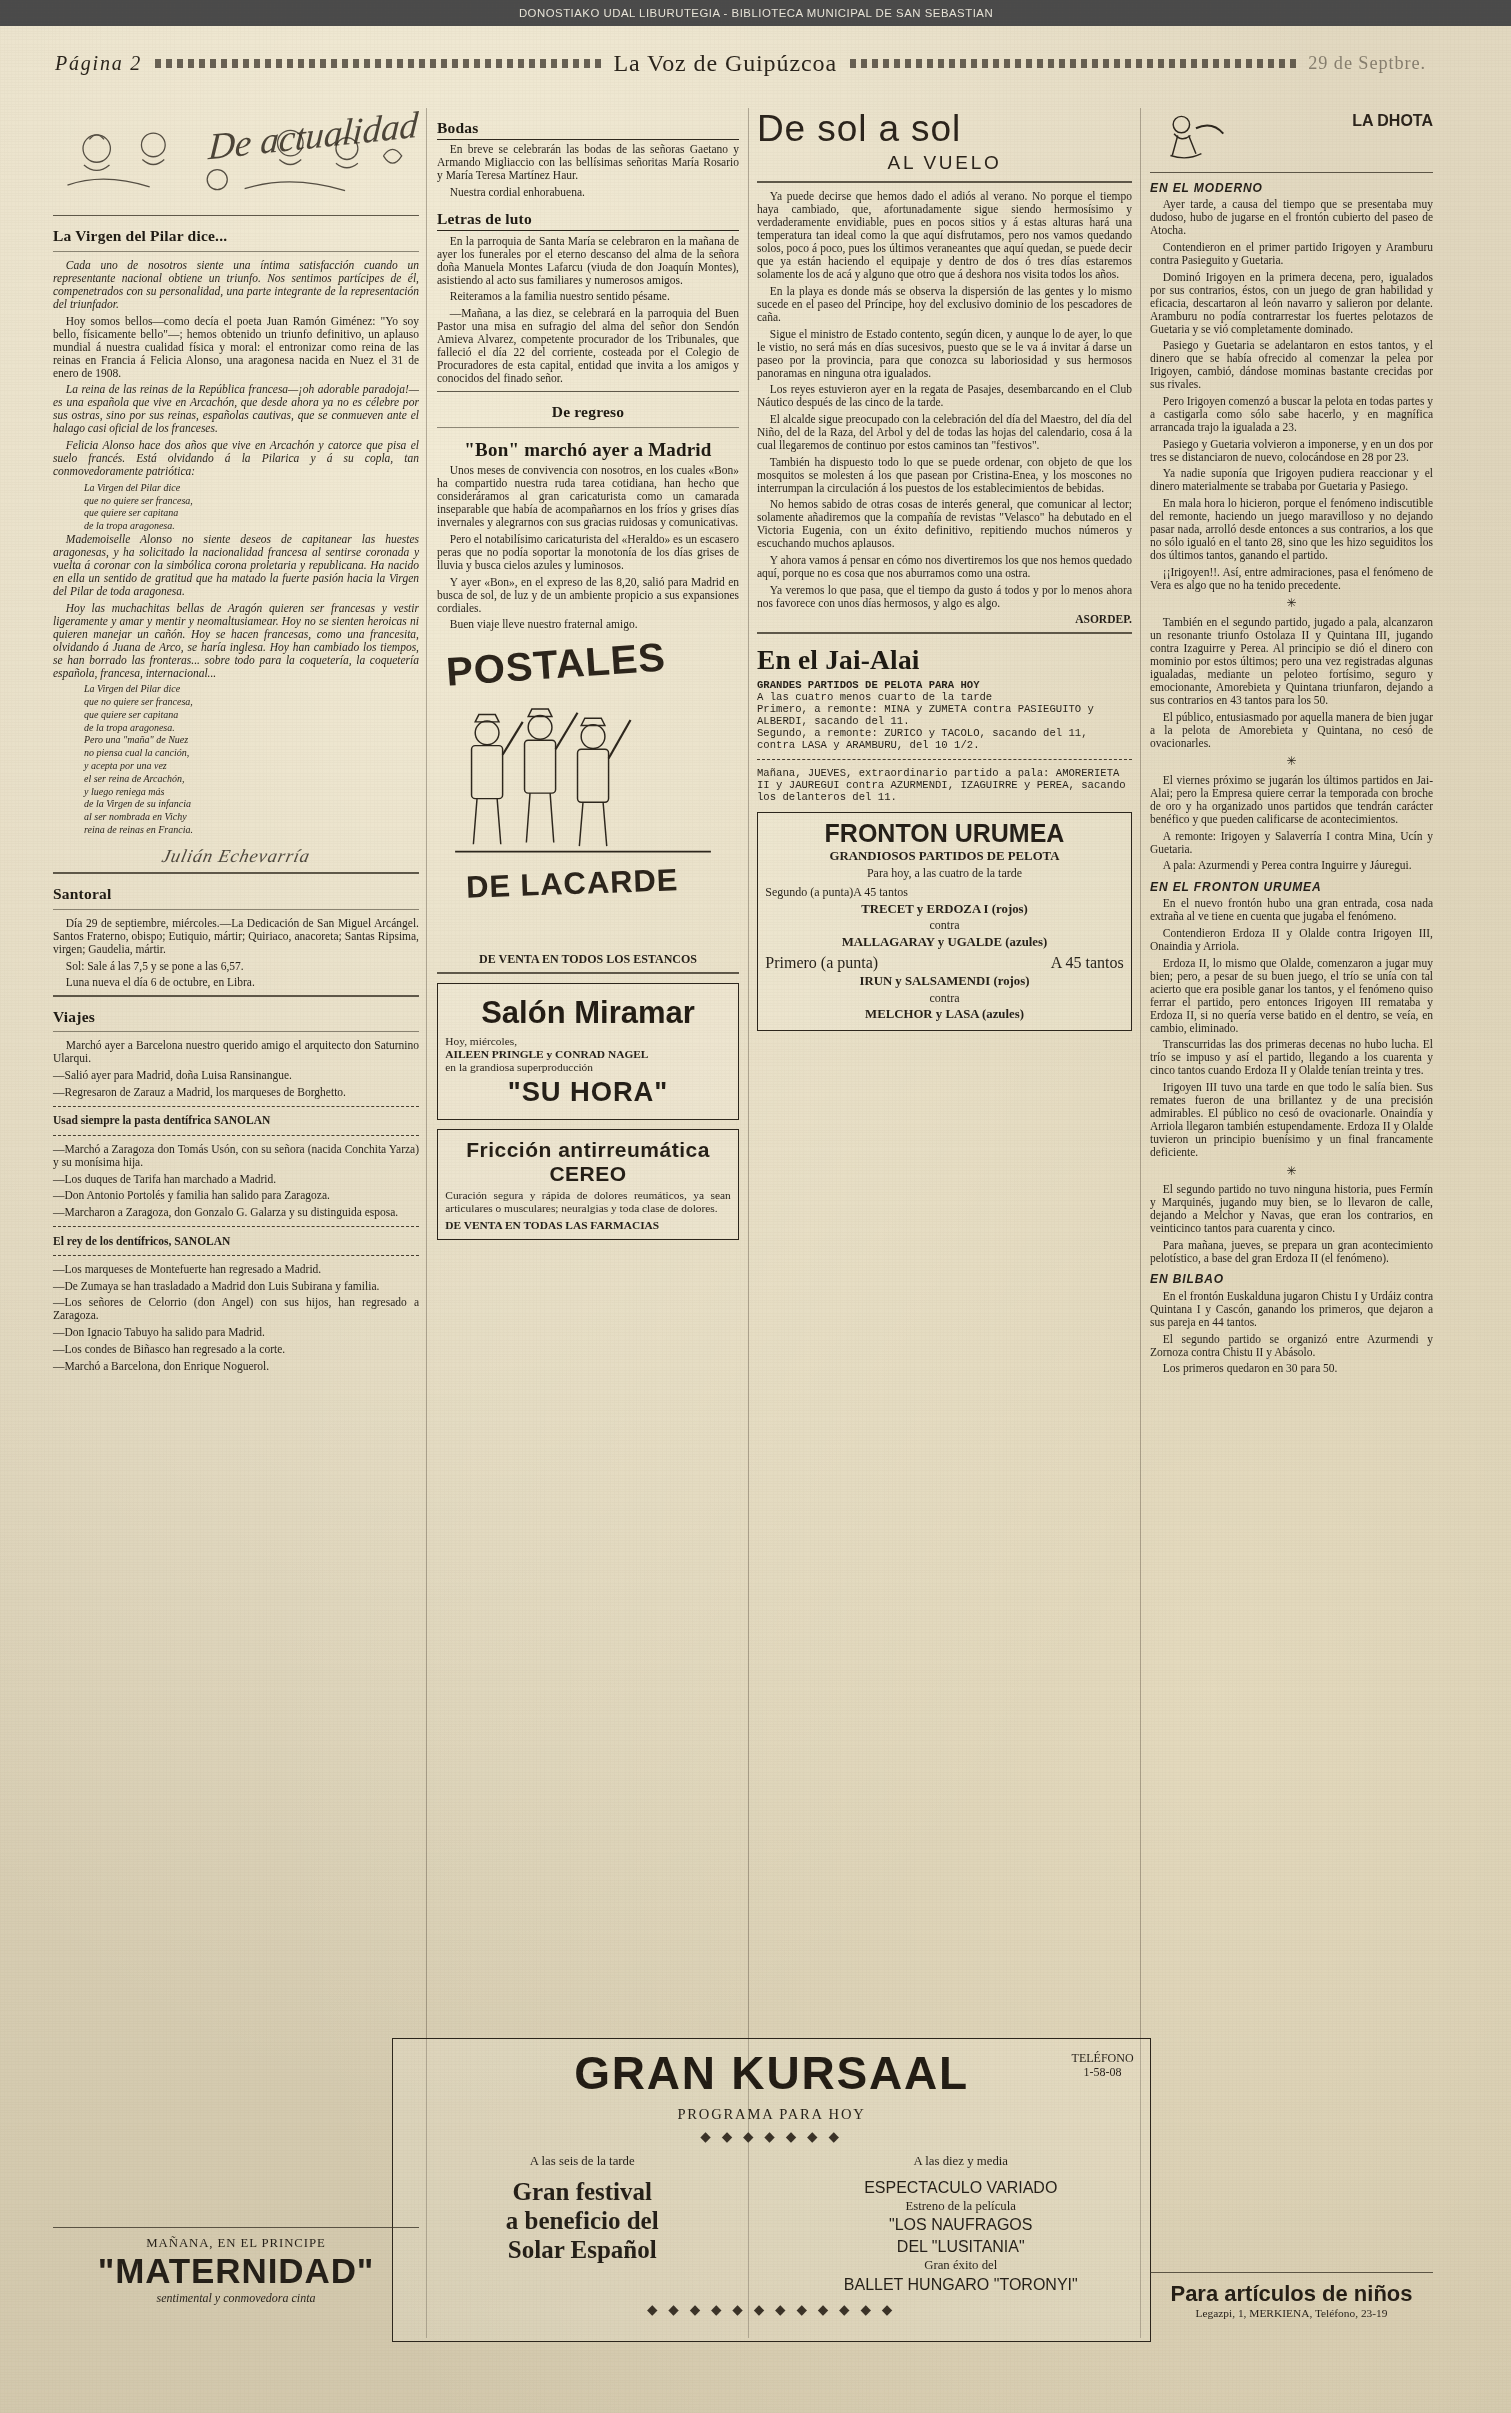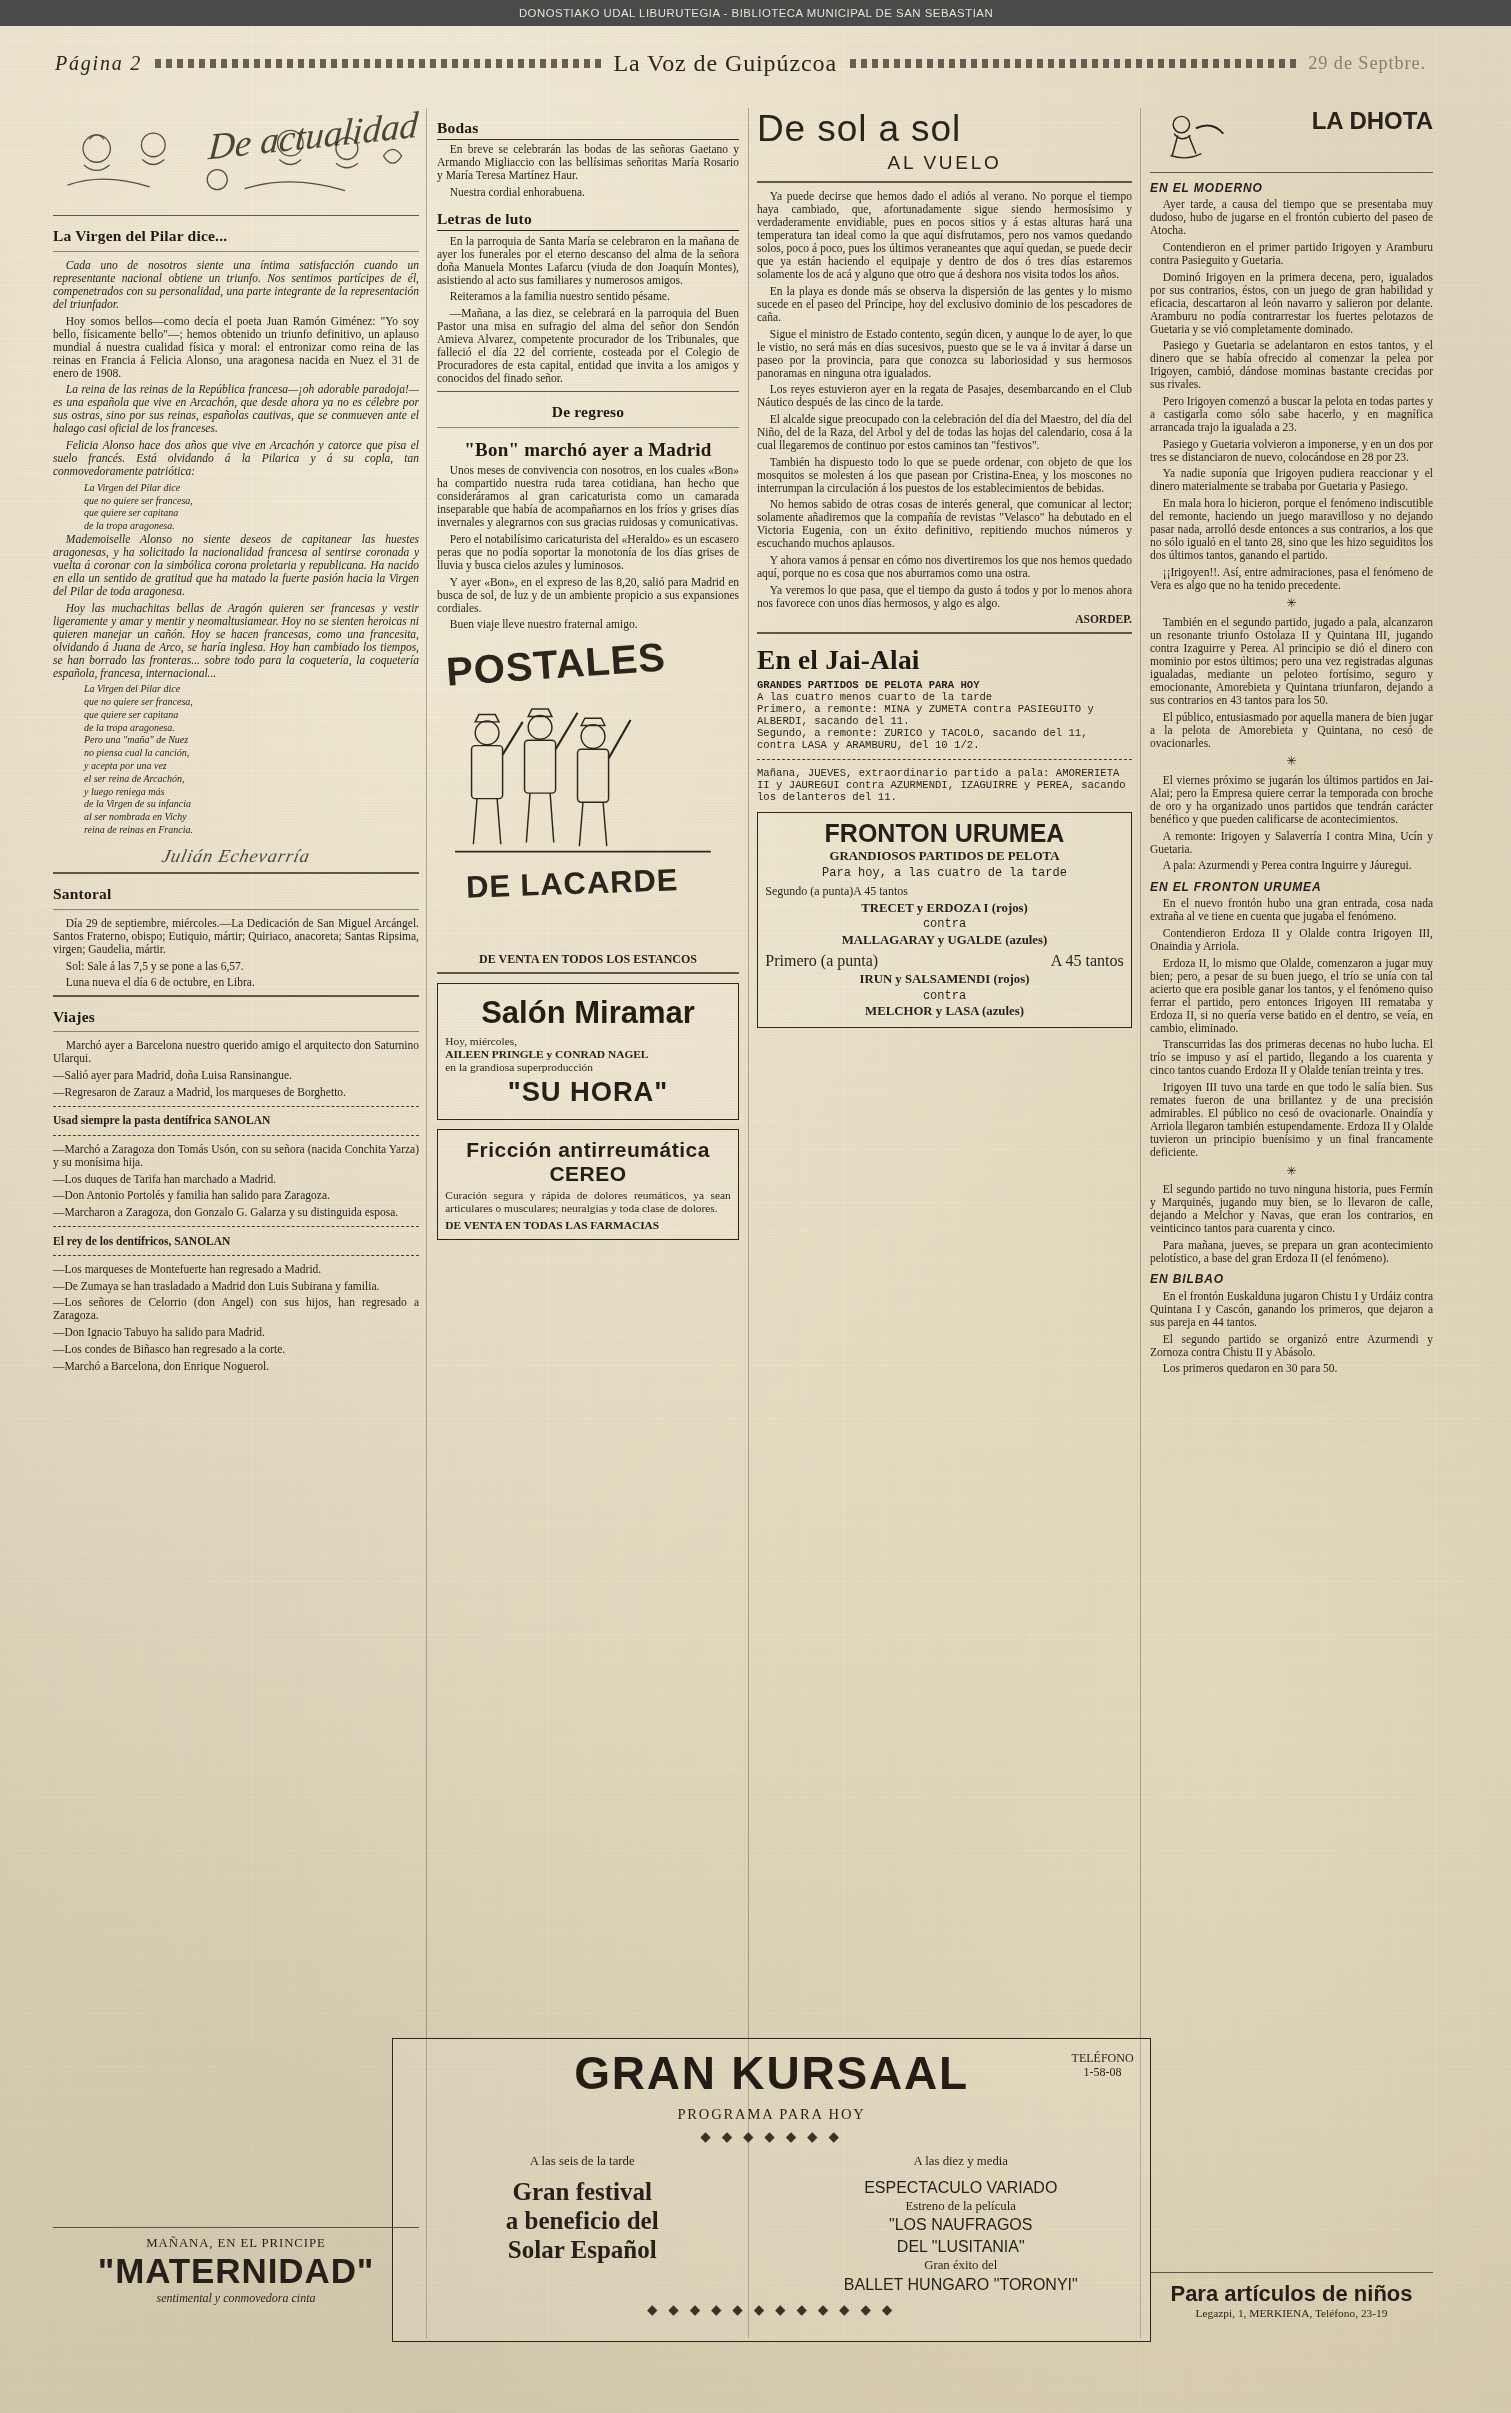--- a/index.html
+++ b/index.html
@@ -115,28 +115,28 @@
   .maternidad .l2{font-family:"Liberation Sans",sans-serif;font-size:35px;font-weight:bold;letter-spacing:0.9px;}
   .maternidad .l3{font-size:12px;font-style:italic;}
 
   .nenes{position:absolute;left:1150px;top:2266px;width:283px;text-align:center;}
   .nenes .n1{font-family:"Liberation Sans",sans-serif;font-size:22px;font-weight:bold;color:#241e16;}
   .nenes .n2{font-size:11.4px;}
 
   
   .ladhota{position:relative;height:58px;margin-bottom:3.7px;}
   .ladhota .t{position:absolute;right:0;top:1.8px;text-align:right;
-    font-family:"Liberation Sans",sans-serif;font-weight:bold;font-size:24px;line-height:22px;color:#2a231b;}
+    font-family:"Liberation Sans",sans-serif;font-weight:bold;font-size:16px;line-height:22px;color:#2a231b;}
   .smallhead{font-family:"Liberation Sans",sans-serif;font-size:12px;font-weight:bold;
     text-align:left;letter-spacing:0.9px;margin:7.3px 0 3.7px;text-indent:0;font-style:italic;}
   .star{text-align:center;font-size:12px;margin:4.6px 0;text-indent:0;}
   .mono{font-family:"Liberation Mono",monospace;font-size:10.6px;line-height:12px;text-indent:0;text-align:left;}
   .frbox{border:1.8px solid #2b251c;padding:5.5px 7.3px;margin-top:9.1px;background:rgba(255,252,240,.14);}
   .frbox .ft{font-family:"Liberation Sans",sans-serif;font-size:25px;font-weight:bold;text-align:center;text-indent:0;}
-  .frbox .fl{text-align:center;font-size:12px;text-indent:0;margin:1.8px 0;font-family:Liberation Mono, monospace;}
+  .frbox .fl{text-align:center;font-size:12px;text-indent:0;margin:1.8px 0;}
   .frbox .fb{text-align:center;font-size:12.8px;font-weight:bold;text-indent:0;margin:1.8px 0;}
 </style>
 </head>
 <body>
 
 <div id="page">
 
   <div class="topbar">
     <span>DONOSTIAKO UDAL LIBURUTEGIA - BIBLIOTECA MUNICIPAL DE SAN SEBASTIAN</span>
   </div>

